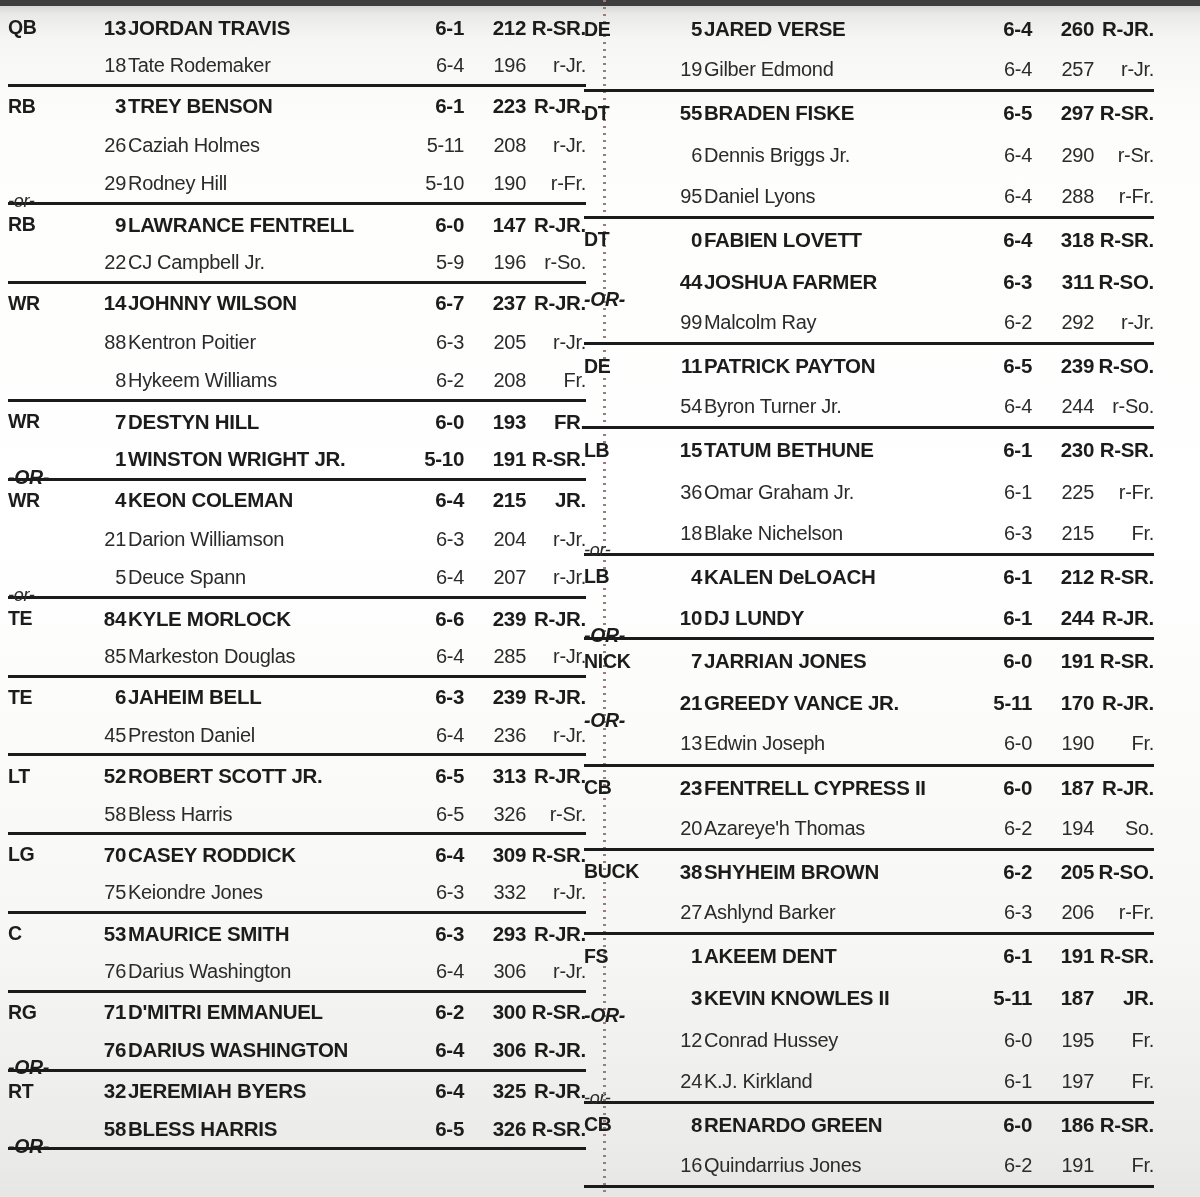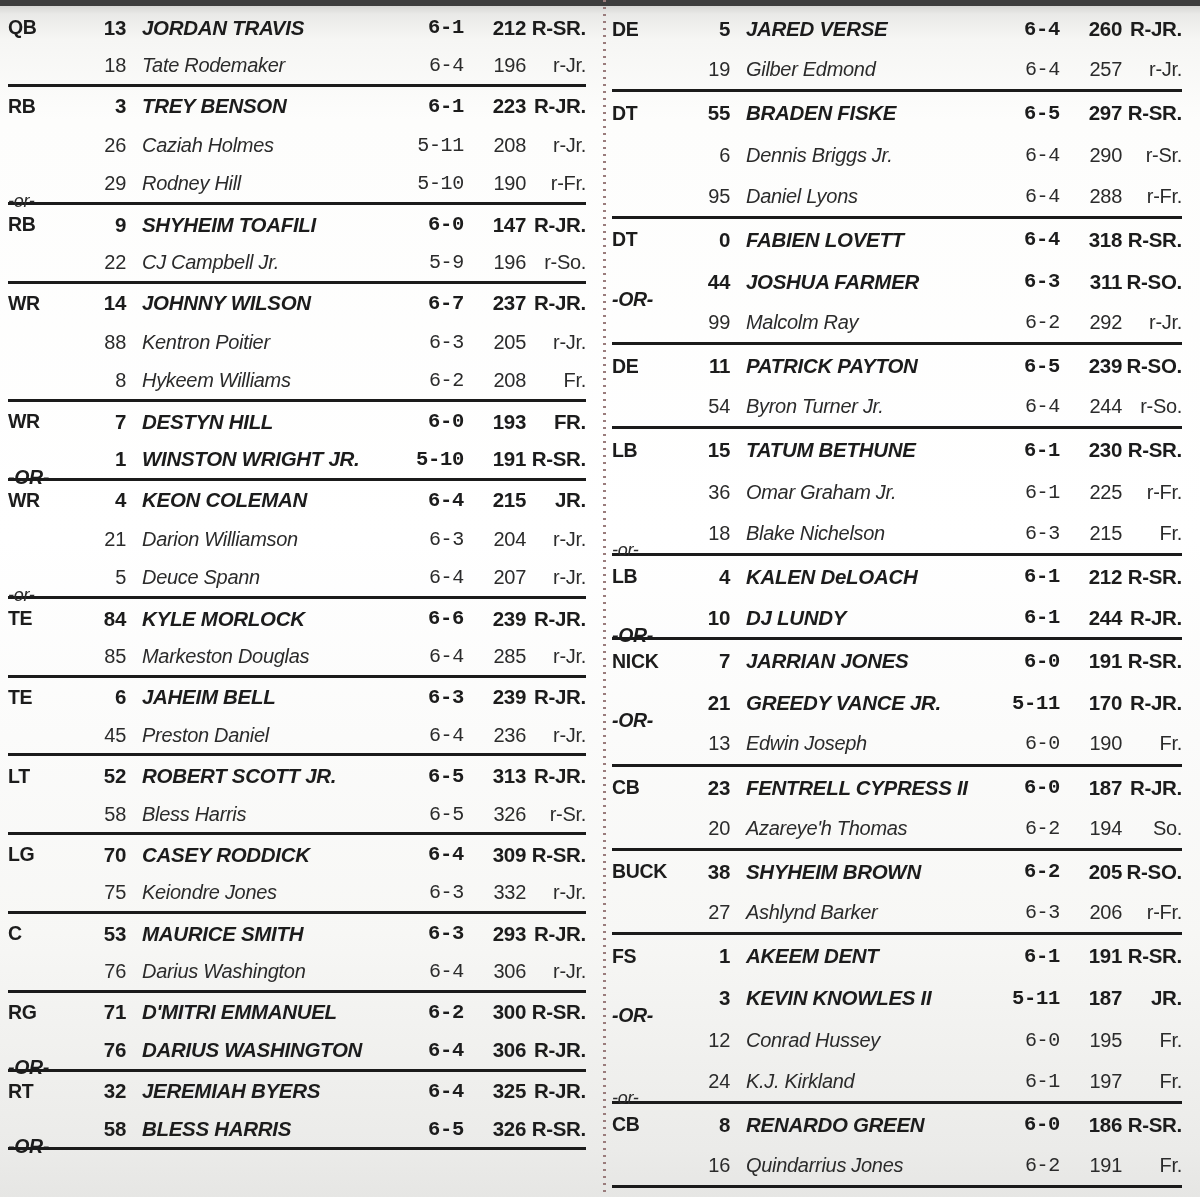--- a/index.html
+++ b/index.html
@@ -19,36 +19,36 @@
     background: #3d3d3d;
   }
   .v-separator {
     position: absolute; top: 0; left: 603px;
     width: 3px; height: 100%;
     background-image: repeating-linear-gradient(
       to bottom, #9a7c7c 0px, #9a7c7c 2px, transparent 2px, transparent 7px);
   }
   .depth-col { position: absolute; top: 8px; }
   .col-left  { left: 8px;   width: 578px; }
-  .col-right { left: 612px; width: 570px; }
+  .col-right { left: 584px; width: 570px; }
 
   .row {
     display: flex;
     align-items: center;
     width: 100%;
   }
   .col-left  .row { height: 39.4px; }
   .col-right .row { height: 42.15px; }
   .row.group-end { border-bottom: 3px solid #1b1b1b; }
 
   .cell { overflow: visible; white-space: nowrap; }
   .c-pos  { width: 54px;  text-align: left; }
   .c-num  { width: 64px;  text-align: right; }
-  .c-name { flex: 1; padding-left: 16px; text-align: left; font-style: italic; }
-  .c-ht   { width: 60px;  text-align: right; font-family: Liberation Mono, monospace; }
+  .c-name { flex: 1; padding-left: 2px; text-align: left; }
+  .c-ht   { width: 60px;  text-align: right; }
   .c-wt   { width: 62px;  text-align: right; }
   .c-cls  { width: 60px;  text-align: right; }
 
   .row { font-size: 20px; letter-spacing: -0.3px; color: #2b2b2b; align-items: center; }
   .row.starter { font-weight: bold; color: #1c1c1c; font-size: 20.5px; }
   .c-pos { font-weight: bold; color: #1c1c1c; font-size: 19.5px; }
   .c-pos.or { font-style: italic; margin-top: 35px; }
   .row.backup .c-pos.or { font-weight: normal; font-size: 18px; color: #2b2b2b; }
 </style>
 </head>
@@ -94,21 +94,21 @@
         <div class="cell c-pos or">-or-</div>
         <div class="cell c-num">29</div>
         <div class="cell c-name">Rodney Hill</div>
         <div class="cell c-ht">5-10</div>
         <div class="cell c-wt">190</div>
         <div class="cell c-cls">r-Fr.</div>
       </div>
       <div class="row starter">
         <div class="cell c-pos">RB</div>
         <div class="cell c-num">9</div>
-        <div class="cell c-name">SHYHEIM TOAFILI</div>
+        <div class="cell c-name">LAWRANCE FENTRELL</div>
         <div class="cell c-ht">6-0</div>
         <div class="cell c-wt">147</div>
         <div class="cell c-cls">R-JR.</div>
       </div>
       <div class="row backup group-end">
         <div class="cell c-pos"></div>
         <div class="cell c-num">22</div>
         <div class="cell c-name">CJ Campbell Jr.</div>
         <div class="cell c-ht">5-9</div>
         <div class="cell c-wt">196</div>

